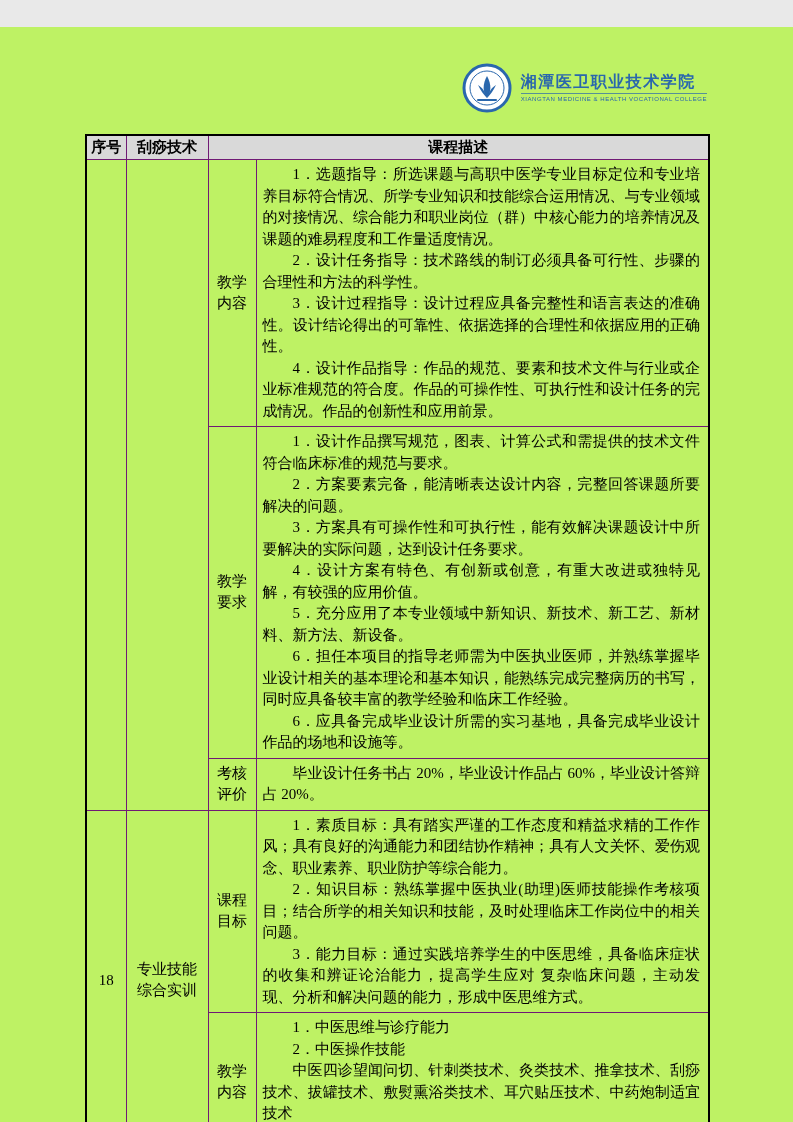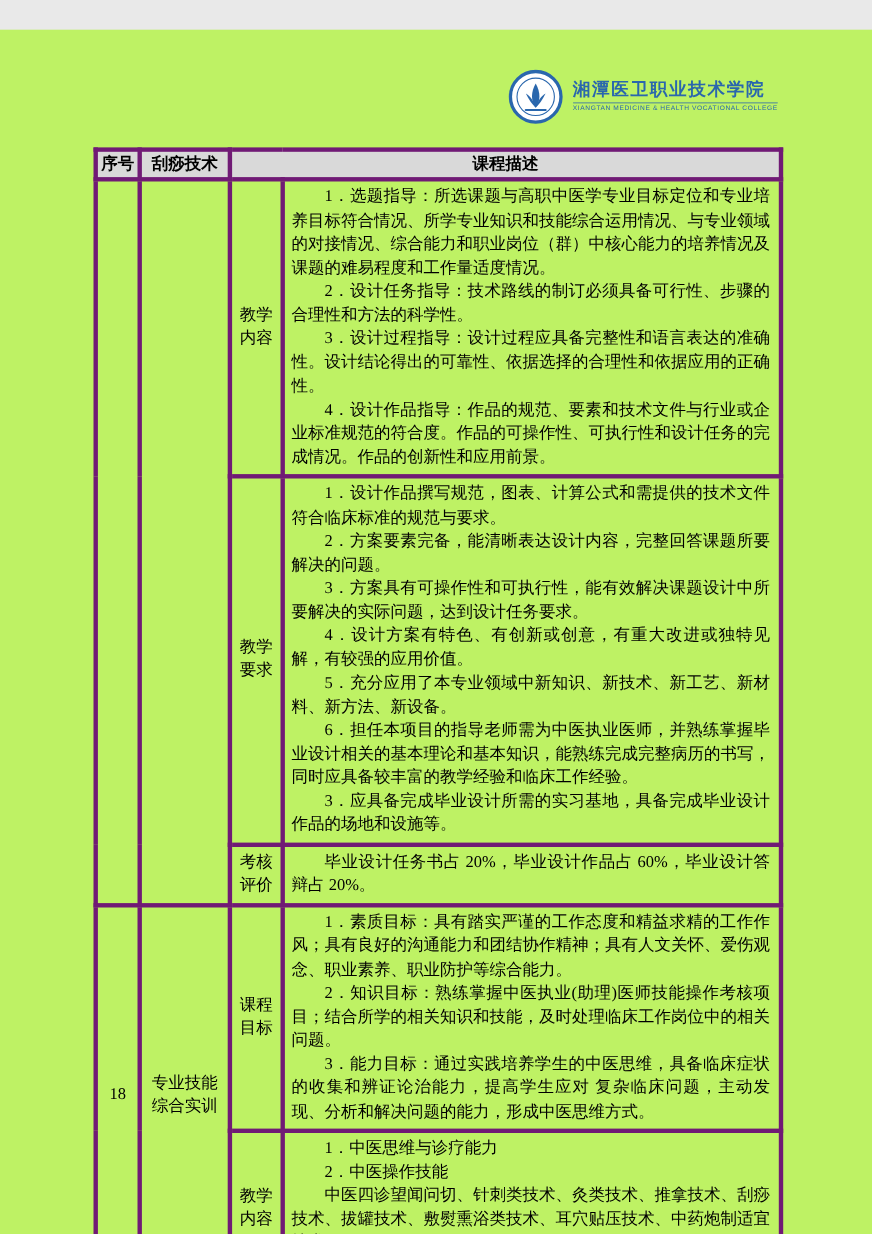--- a/index.html
+++ b/index.html
@@ -50,21 +50,21 @@
   
   .doc-table {
     position: absolute;
     top: 107px; left: 85px;
     width: 623px;
     border-collapse: collapse;
     table-layout: fixed;
     border: 2px solid #000;
   }
   .doc-table th, .doc-table td {
-    border: 4px solid #701a75;
+    border: 1px solid #701a75;
   }
   .doc-table th {
     background: #d9d9d9;
     font-size: 15px;
     font-weight: bold;
     text-align: center;
     padding: 2px 0;
     height: 22px;
   }
   .no-cell, .course-cell {
@@ -163,21 +163,21 @@
       </tr>
       <tr>
         <td class="label-cell"><span class="label-text">教学要求</span></td>
         <td class="content-cell">
           <p class="para">1．设计作品撰写规范，图表、计算公式和需提供的技术文件符合临床标准的规范与要求。</p>
           <p class="para">2．方案要素完备，能清晰表达设计内容，完整回答课题所要解决的问题。</p>
           <p class="para">3．方案具有可操作性和可执行性，能有效解决课题设计中所要解决的实际问题，达到设计任务要求。</p>
           <p class="para">4．设计方案有特色、有创新或创意，有重大改进或独特见解，有较强的应用价值。</p>
           <p class="para">5．充分应用了本专业领域中新知识、新技术、新工艺、新材料、新方法、新设备。</p>
           <p class="para">6．担任本项目的指导老师需为中医执业医师，并熟练掌握毕业设计相关的基本理论和基本知识，能熟练完成完整病历的书写，同时应具备较丰富的教学经验和临床工作经验。</p>
-          <p class="para">3．应具备完成毕业设计所需的实习基地，具备完成毕业设计作品的场地和设施等。</p>
+          <p class="para">6．应具备完成毕业设计所需的实习基地，具备完成毕业设计作品的场地和设施等。</p>
         </td>
       </tr>
       <tr>
         <td class="label-cell"><span class="label-text">考核评价</span></td>
         <td class="content-cell">
           <p class="para">毕业设计任务书占 20%，毕业设计作品占 60%，毕业设计答辩占 20%。</p>
         </td>
       </tr>
 
       <tr>

